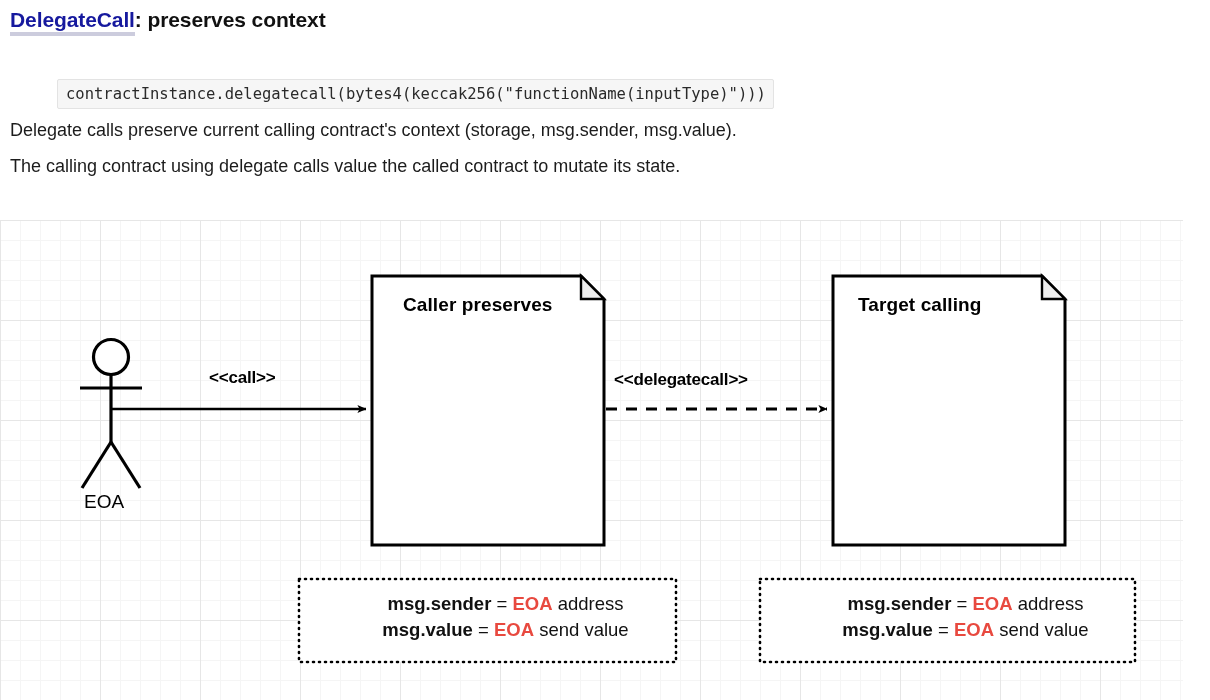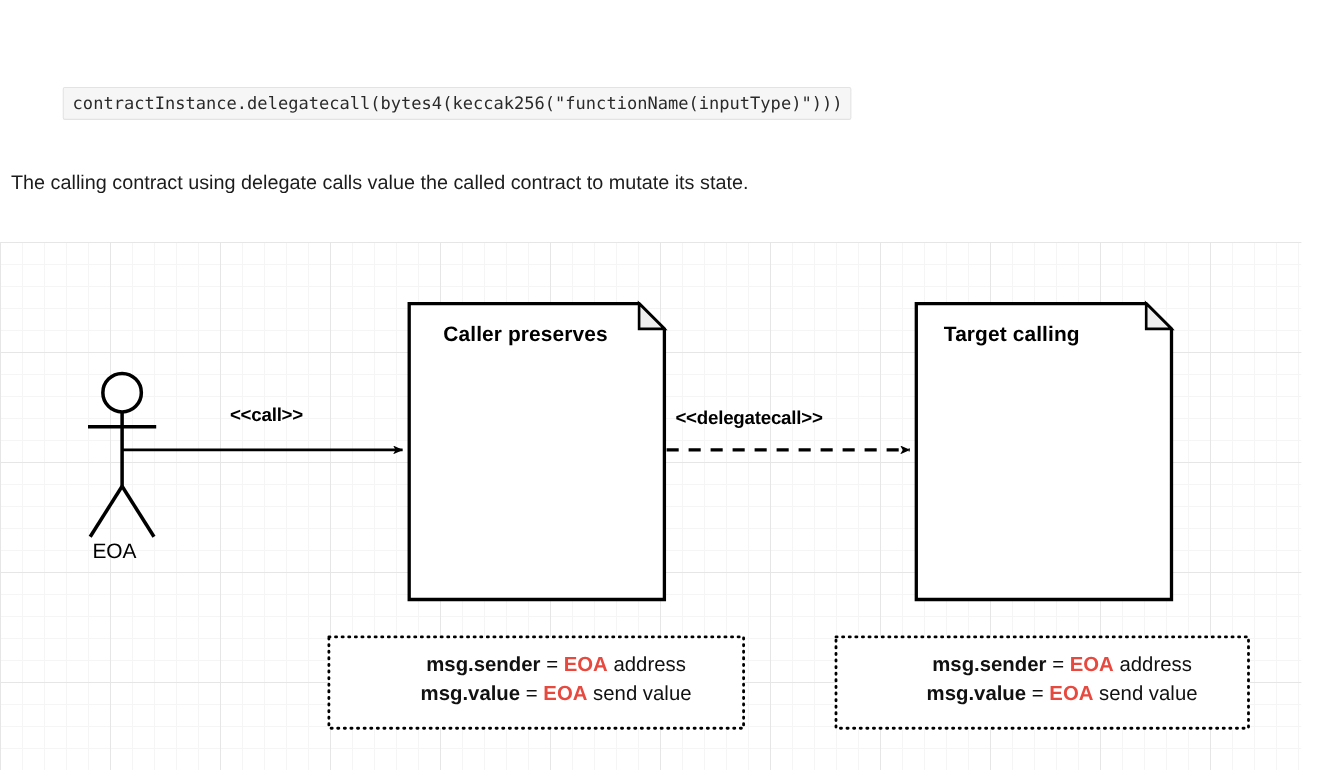--- a/index.html
+++ b/index.html
@@ -130,23 +130,27 @@
   }
   .note-box-text .b { font-weight: bold; margin-left: 36px; }
   .note-box-text .eoa { color: #e8493f; font-weight: bold; }
   .note-box-text .eq { font-weight: normal; }
 </style>
 </head>
 <body>
 
 <div id="header-area">
 
+  <div id="page-title">
+    <span class="kw">DelegateCall</span><span class="rest">: preserves context</span>
+  </div>
 
   <div id="code-block">contractInstance.delegatecall(bytes4(keccak256("functionName(inputType)")))</div>
 
+  <div class="desc-line" id="desc-line-1">Delegate calls preserve current calling contract's context (storage, msg.sender, msg.value).</div>
   <div class="desc-line" id="desc-line-2">The calling contract using delegate calls value the called contract to mutate its state.</div>
 
 </div>
 
 <div id="diagram">
 
   <svg id="diagram-svg" viewBox="0 0 1183 480">
     <defs>
       <marker id="arrowhead" markerWidth="9" markerHeight="8" refX="8.6" refY="4" orient="auto" markerUnits="userSpaceOnUse">
         <path d="M0,0 L9,4 L0,8 L2.2,4 Z" fill="#000000"></path>

